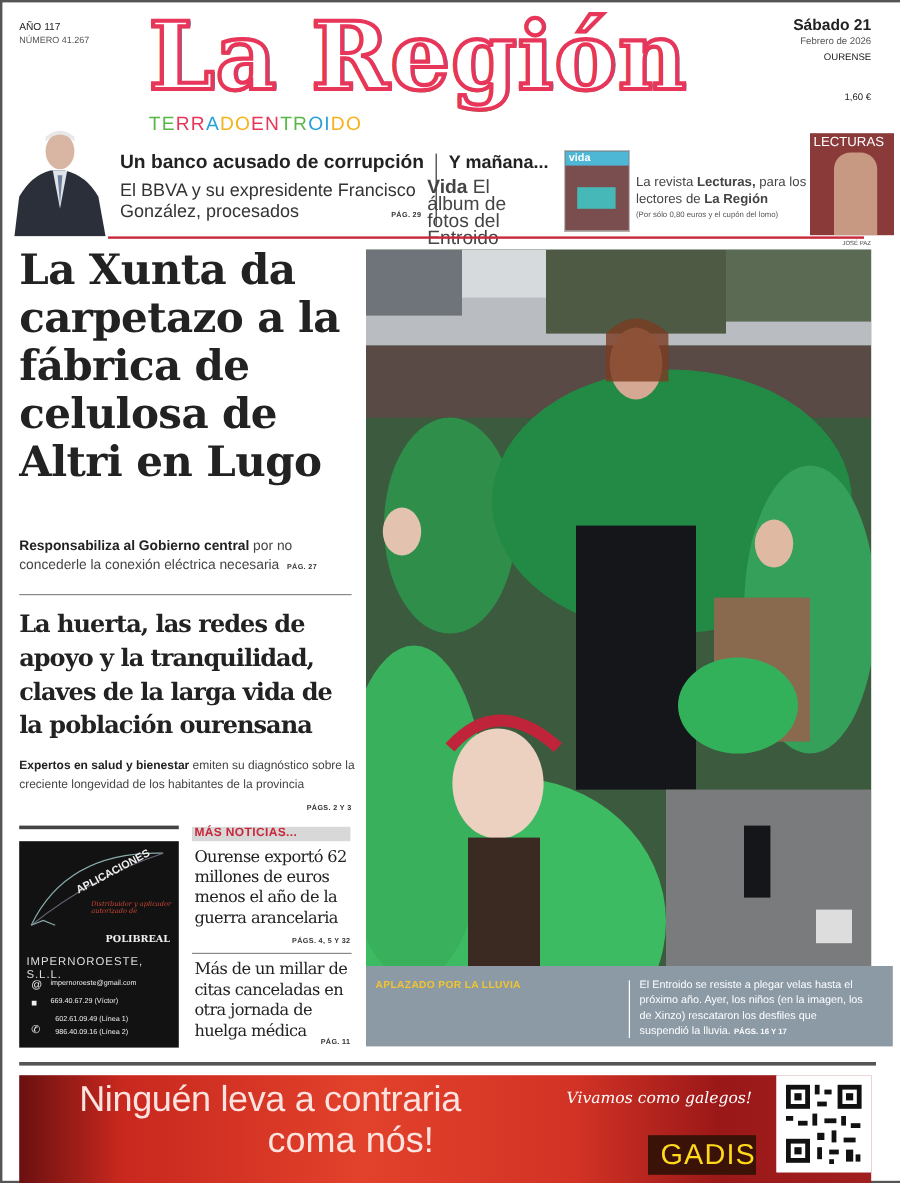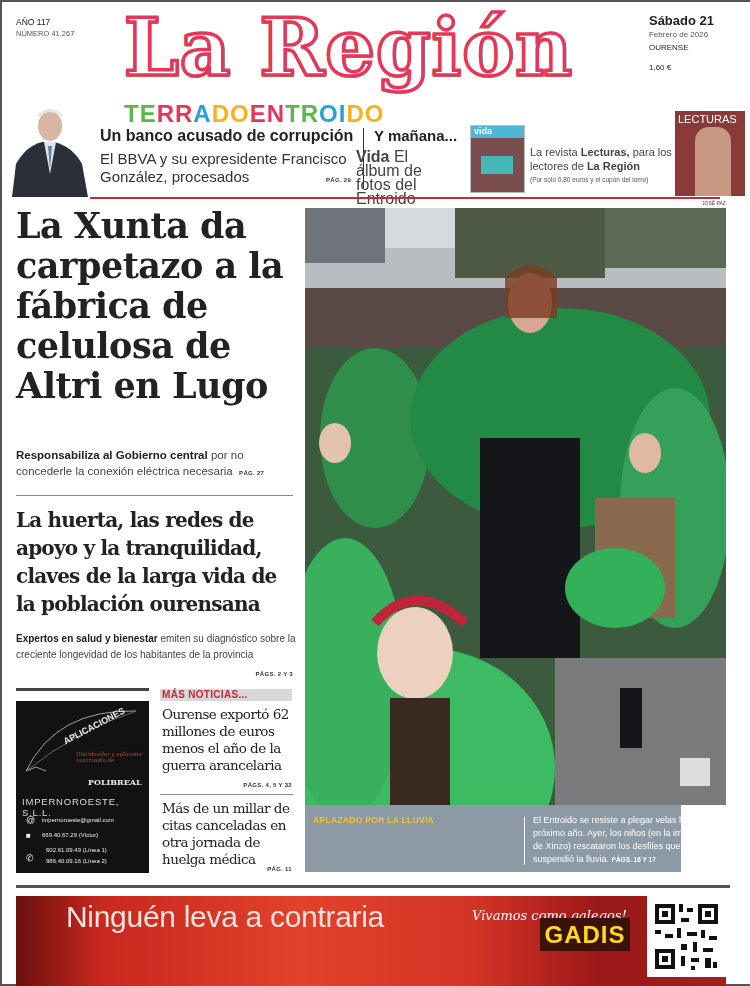--- a/index.html
+++ b/index.html
@@ -5,30 +5,30 @@
 *{box-sizing:border-box;margin:0;padding:0}
 html,body{width:750px;height:986px;overflow:hidden;background:#fff}
 body{position:relative;font-family:"Liberation Sans",sans-serif;color:#222}
 .frame{position:absolute;left:0;top:0;width:750px;height:986px;border:2px solid #555;border-right:none}
 .abs{position:absolute}
 
 
 .meta-left{left:16px;top:16px;font-size:8px;line-height:12px}
 .meta-left .y{font-weight:normal;font-size:8.5px}
 .meta-left .n{color:#555;font-size:7.5px}
-.meta-right{right:36px;top:13px;text-align:left;font-size:8px;line-height:13px}
+.meta-right{right:24px;top:13px;text-align:right;font-size:8px;line-height:13px}
 .meta-right .d{font-weight:bold;font-size:13px;line-height:15px}
 .meta-right .m{color:#555;font-size:8px}
 .meta-right .c{font-size:8px}
-.meta-right .p{font-size:8px;margin-top:7px}
+.meta-right .p{font-size:8px;margin-top:20px}
 
 .logo{left:124px;top:6px;width:500px;height:84px}
 .logo-txt{font-family:"DejaVu Serif",serif;font-weight:bold;font-size:78px;letter-spacing:1px;line-height:84px;color:#fff;
  -webkit-text-stroke:3.5px #e7365a;text-shadow:2px 0 #29a0d8,-2px 0 #f6b21c,0 2px #58b947}
-.tagline{left:124px;top:102px;font-size:24px;font-weight:bold;letter-spacing:1px;line-height:24px}
+.tagline{left:124px;top:92px;font-size:16px;font-weight:normal;letter-spacing:1px;line-height:24px}
 .tagline span{display:inline-block}
 
 
 .portrait{left:6px;top:104px;width:84px;height:93px;overflow:hidden}
 .teaser1-title{left:100px;top:126px;font-size:16px;font-weight:bold;line-height:20px;color:#222}
 .teaser1-body{left:100px;top:150px;font-size:15px;line-height:18px;color:#333;width:260px}
 .pag-small{font-size:6px;font-weight:bold;color:#333;letter-spacing:.3px}
 .vsep{background:#333;width:1px}
 .teaser2-title{left:374px;top:127px;font-size:15px;font-weight:bold;line-height:18px}
 .teaser2-body{left:356px;top:150px;font-size:16px;line-height:14px;color:#444;width:95px}
@@ -50,32 +50,32 @@
 
 
 .ad1{left:16px;top:701px;width:133px;height:172px;background:#121212;color:#eee;overflow:hidden}
 .ad1 .lbl{position:absolute;font-size:6px}
 .mas{left:160px;top:689px;width:132px;height:12px;background:#d8d8d8;color:#c8283a;font-weight:bold;font-size:10px;line-height:12px;padding-left:2px;letter-spacing:.3px}
 .news{left:162px;width:132px;font-family:"DejaVu Serif",serif;font-size:13.5px;line-height:17px;letter-spacing:-.5px;color:#222}
 .pagR{font-size:6px;font-weight:bold;color:#333;text-align:right;letter-spacing:.3px}
 
 
 .photo{left:305px;top:208px;width:421px;height:597px;overflow:hidden;background:#4b6a4c}
-.caption{left:305px;top:805px;width:376px;height:67px;background:#8c9aa6;color:#fff}
+.caption{left:305px;top:805px;width:439px;height:67px;background:#8c9aa6;color:#fff}
 .cap-kicker{left:8px;top:10px;font-size:8.5px;font-weight:bold;color:#f0c530;letter-spacing:.3px}
 .cap-title{left:8px;top:28px;font-size:13.5px;font-weight:bold;line-height:16px;letter-spacing:1px}
 .cap-body{left:228px;top:9px;width:188px;font-size:9px;line-height:13px}
 
 
 .footrule{left:16px;top:885px;width:714px;height:3px;background:#555}
 .adbar{left:16px;top:896px;width:710px;height:103px;background:linear-gradient(90deg,#6a1010 0%,#c8281e 12%,#e2412b 40%,#d33325 65%,#9b1818 82%,#a01f1f 100%);overflow:hidden}
 .ad-line1{left:50px;top:4px;font-size:30px;color:#fde3df;font-weight:normal;line-height:34px;letter-spacing:-.3px}
 .ad-line2{left:207px;top:38px;font-size:30px;color:#fde3df;line-height:34px}
 .ad-slogan{left:456px;top:12px;font-family:"DejaVu Serif",serif;font-style:italic;font-size:13px;color:#fff}
-.gadis{left:524px;top:22px;width:90px;height:33px;background:#3a1208;color:#ffd91a;font-weight:bold;font-size:24px;line-height:33px;text-align:center;letter-spacing:1px}
+.gadis{left:524px;top:50px;width:90px;height:33px;background:#3a1208;color:#ffd91a;font-weight:normal;font-size:24px;line-height:33px;text-align:right;letter-spacing:1px}
 .qr{left:631px;top:0;width:79px;height:81px;background:#fff}
 </style>
 </head>
 <body>
 
 <div class="frame"></div>
 
 <div class="abs meta-left">
   <div class="y">AÑO  117</div>
   <div class="n">NÚMERO 41.267</div>
@@ -192,20 +192,21 @@
 </div>
 <div class="abs caption">
   <div class="abs cap-kicker">APLAZADO POR LA LLUVIA</div>
   <div class="abs" style="left:219px;top:12px;width:1px;height:48px;background:#fff"></div>
   <div class="abs cap-body"><span>El Entroido se resiste a plegar velas hasta el próximo año. Ayer, los niños (en la imagen, los de Xinzo) rescataron los desfiles que suspendió la lluvia.</span> <b style="font-size:6.5px">PÁGS. 16 Y 17</b></div>
 </div>
 
 <div class="abs footrule"></div>
 <div class="abs adbar">
   <div class="abs ad-line1">Ninguén leva a contraria</div>
+  <div class="abs ad-line2">coma nós!</div>
   <div class="abs ad-slogan">Vivamos como galegos!</div>
   <div class="abs gadis">GADIS</div>
   <div class="abs qr">
     <svg width="79" height="81" viewBox="0 0 79 81">
       <rect width="79" height="81" fill="#fff"></rect>
       <g fill="#111">
         <rect x="8" y="8" width="20" height="20"></rect>
           <rect x="12" y="12" width="12" height="12" fill="#fff"></rect>
           <rect x="15" y="15" width="6" height="6"></rect>
         <rect x="51" y="8" width="20" height="20"></rect>

